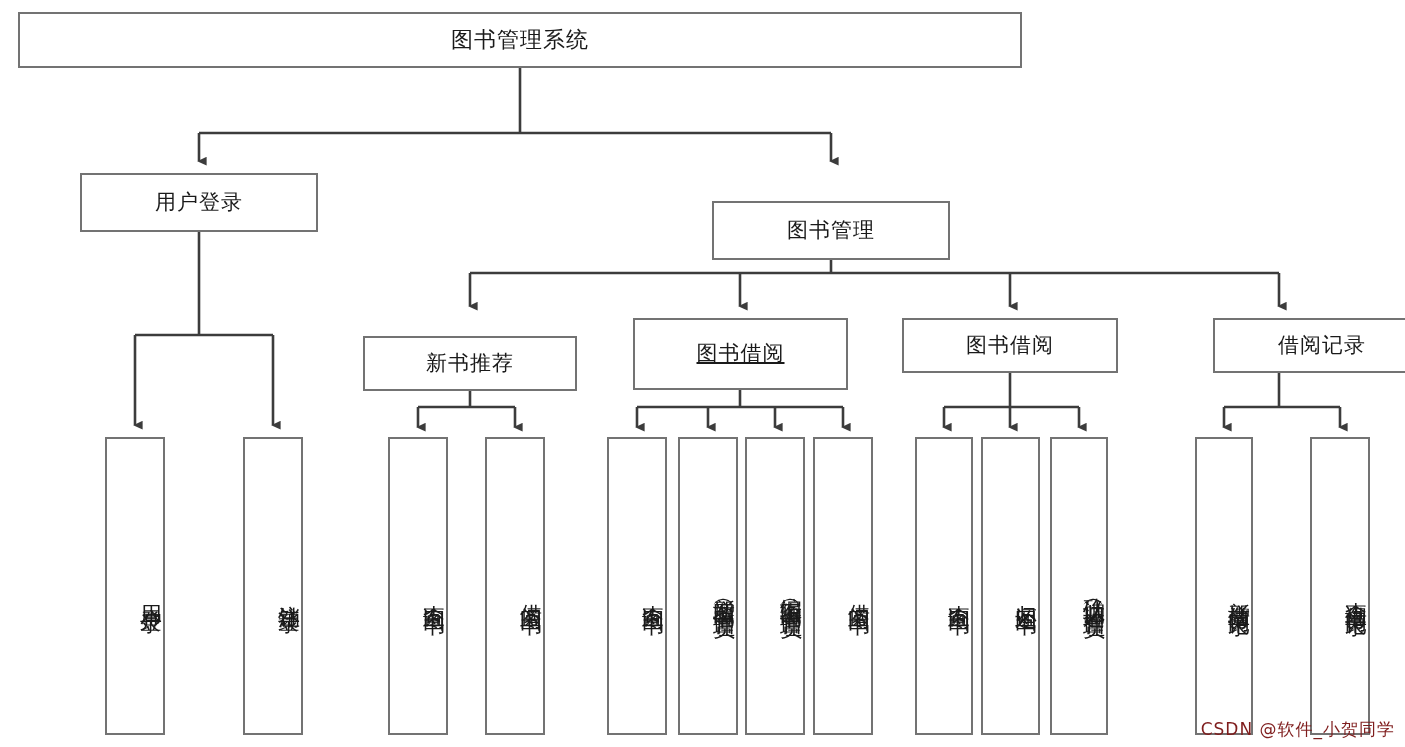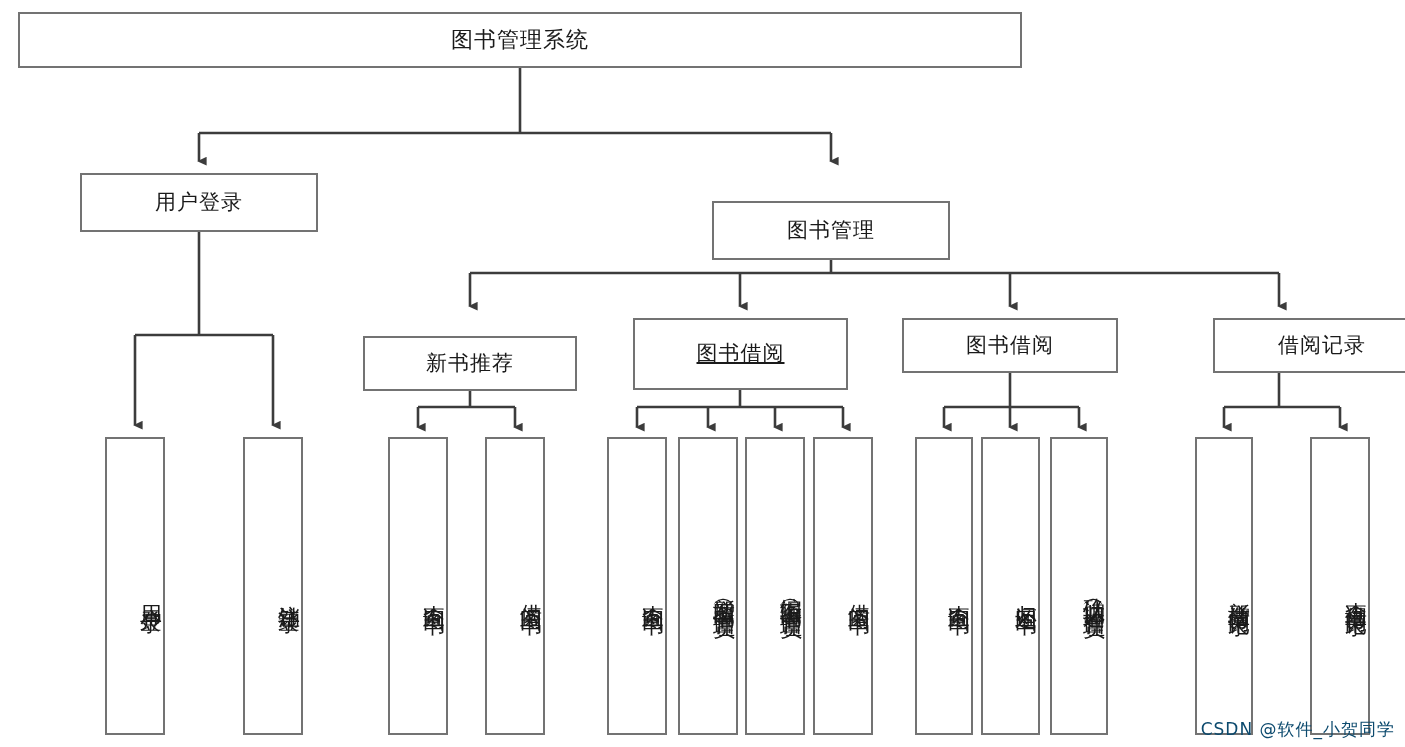--- a/index.html
+++ b/index.html
@@ -43,21 +43,21 @@
     writing-mode:vertical-rl;
     text-orientation:upright;
     display:block;
     white-space:nowrap;
   }
   .watermark{
     position:absolute;
     right:10px;
     bottom:6px;
     font-size:17px;
-    color:#0c4a6e;
+    color:#7f1d1d;
     letter-spacing:1px;
     white-space:nowrap;
     font-family:"DejaVu Sans","Liberation Sans",sans-serif;
   }
 </style>
 </head>
 <body>
 
 <div id="diagram">
 

